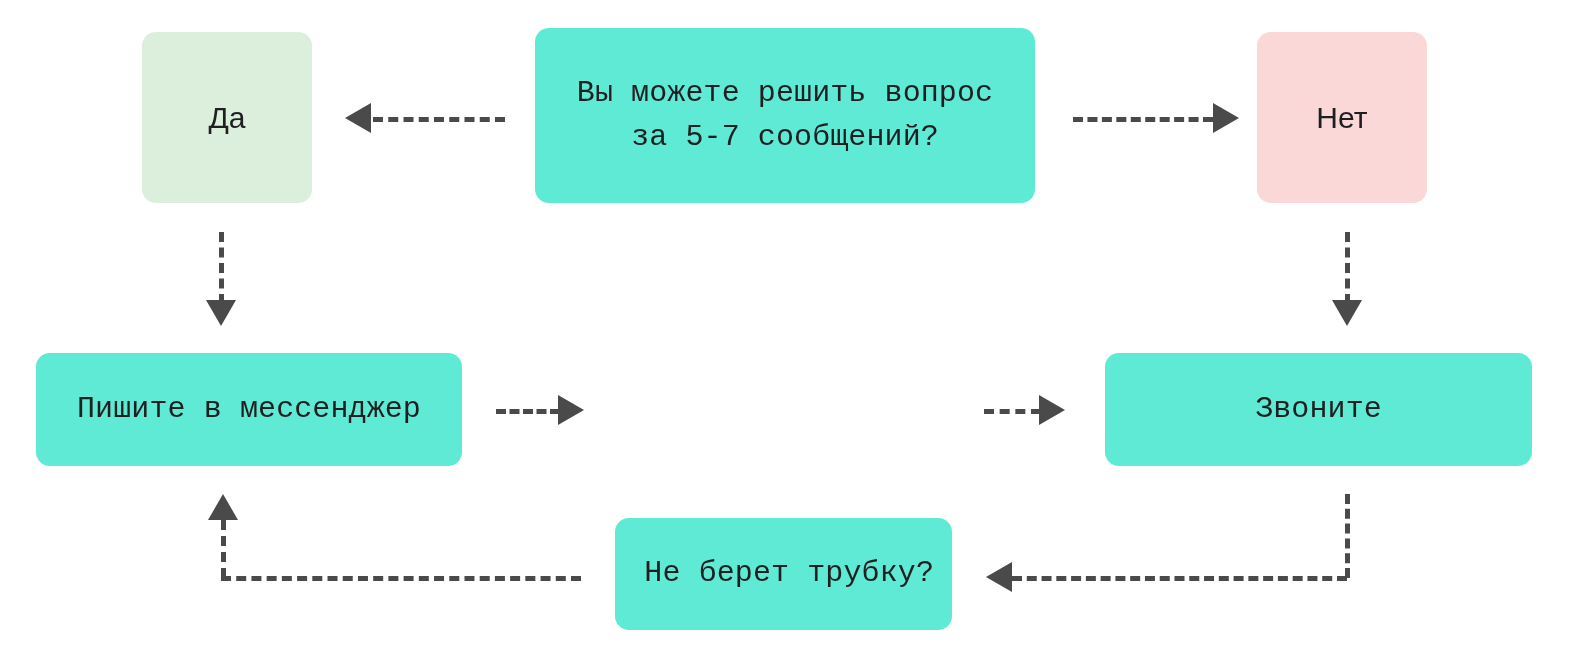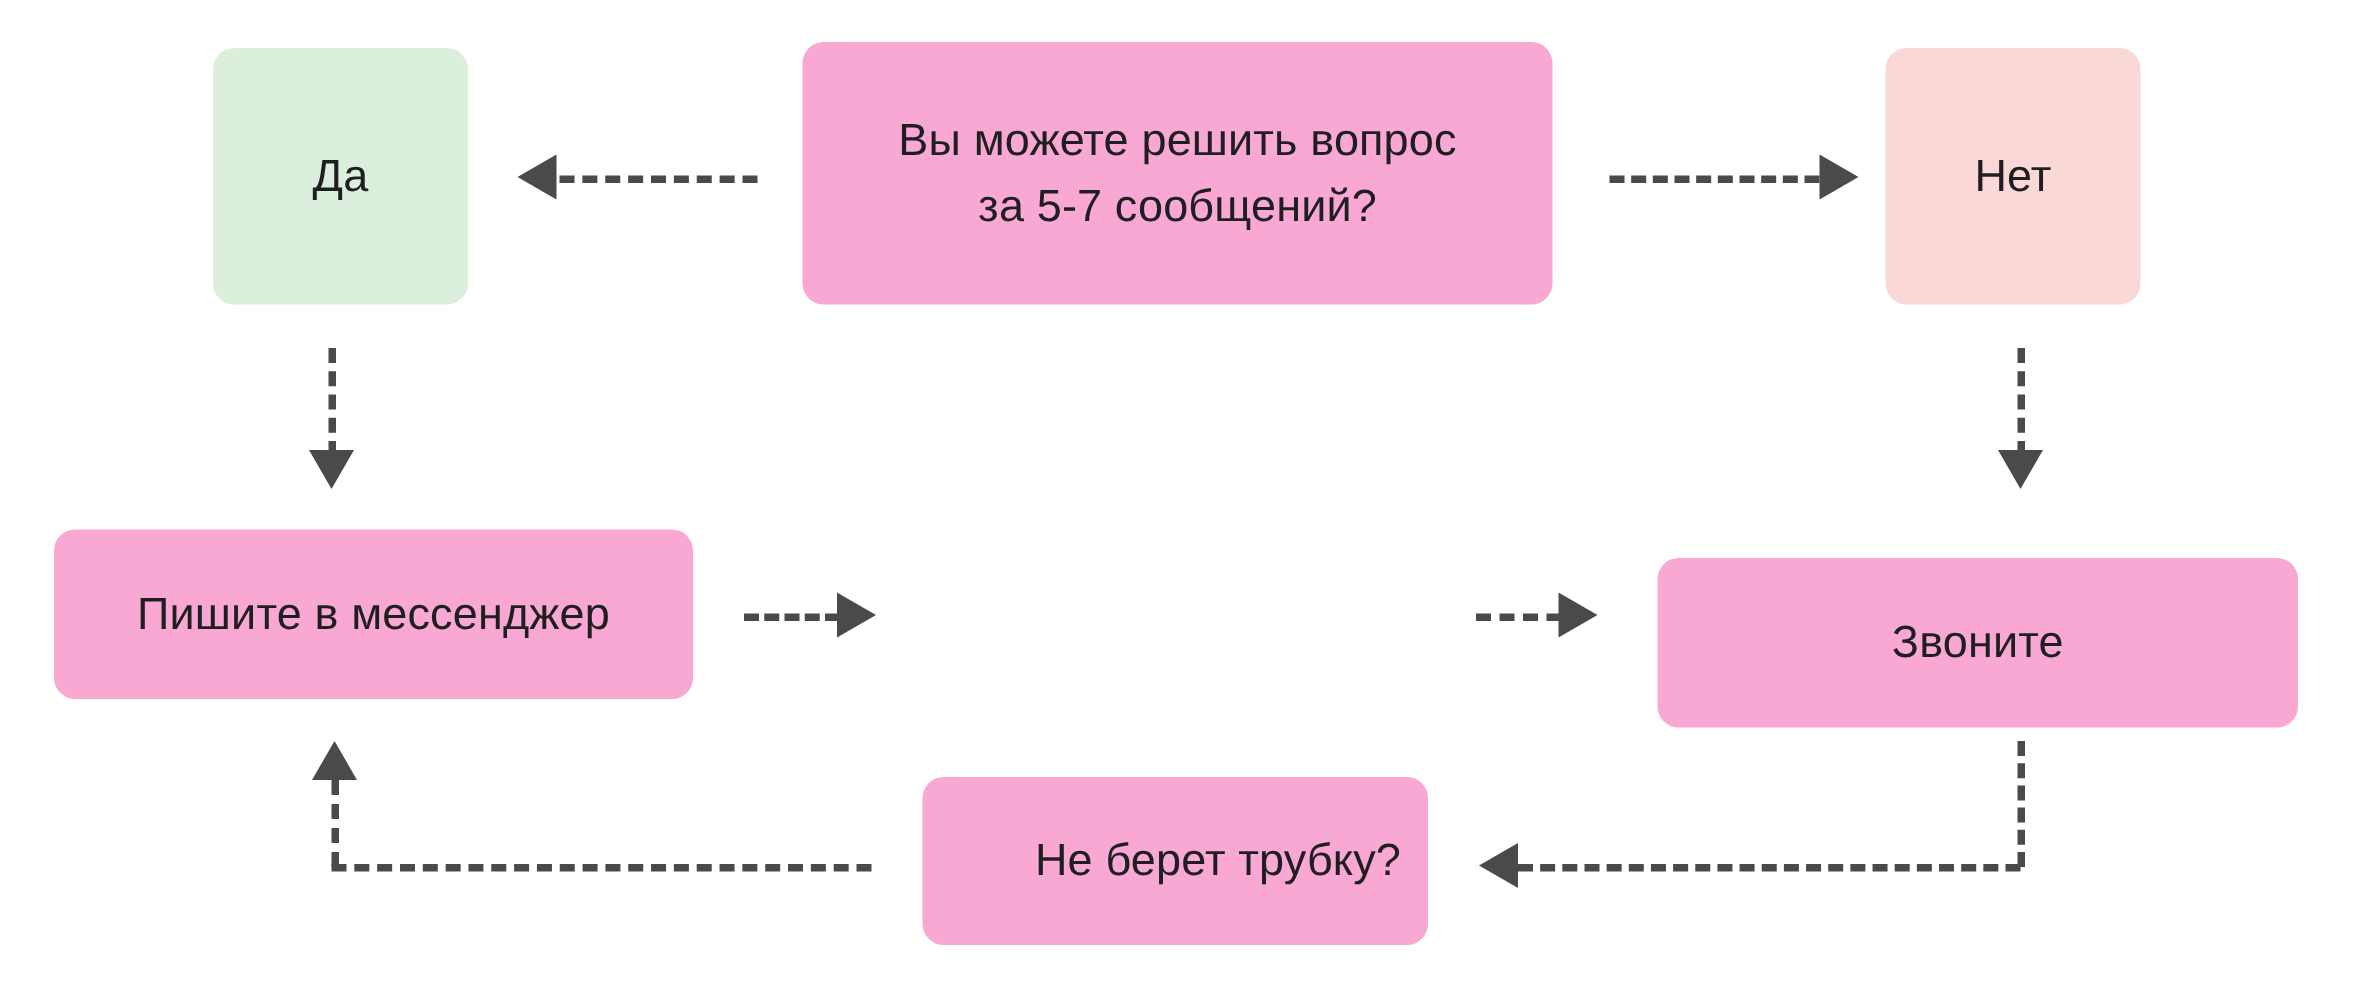--- a/index.html
+++ b/index.html
@@ -26,21 +26,21 @@
     text-align: center;
     border-radius: 14px;
     color: #1f1f21;
     font-size: 30px;
     font-weight: 400;
     line-height: 1.45;
     letter-spacing: 0.1px;
     padding: 6px 18px;
     white-space: pre-line;
   }
-  .node.neutral { background: #f9a8d4; }
+  .node.neutral { background: #5eead4; font-family: Liberation Mono, monospace; }
   .node.yes     { background: #dcefdc; }
   .node.no      { background: #fbd8d8; }
 
   
   .conn {
     position: absolute;
   }
   .hline {
     position: absolute;
     height: 0;
@@ -93,21 +93,21 @@
 
   <div class="node no" style="left:1257px; top:32px; width:170px; height:171px;">
     <span>Нет</span>
   </div>
 
   <div class="node neutral" style="left:36px; top:353px; width:426px; height:113px;">
     <span>Пишите в мессенджер</span>
   </div>
 
 
-  <div class="node neutral" style="left:1105px; top:372px; width:427px; height:113px;text-align:center;">
+  <div class="node neutral" style="left:1105px; top:353px; width:427px; height:113px;text-align:center;">
     <span>Звоните</span>
   </div>
 
   <div class="node neutral" style="left:615px; top:518px; width:337px; height:112px;justify-content:flex-end;">
     <span>Не берет трубку?</span>
   </div>
 
   <div class="conn">
     <div class="hline" style="left:373px; top:117px; width:132px;"></div>
     <div class="arrow left" style="left:345px; top:103px;"></div>

